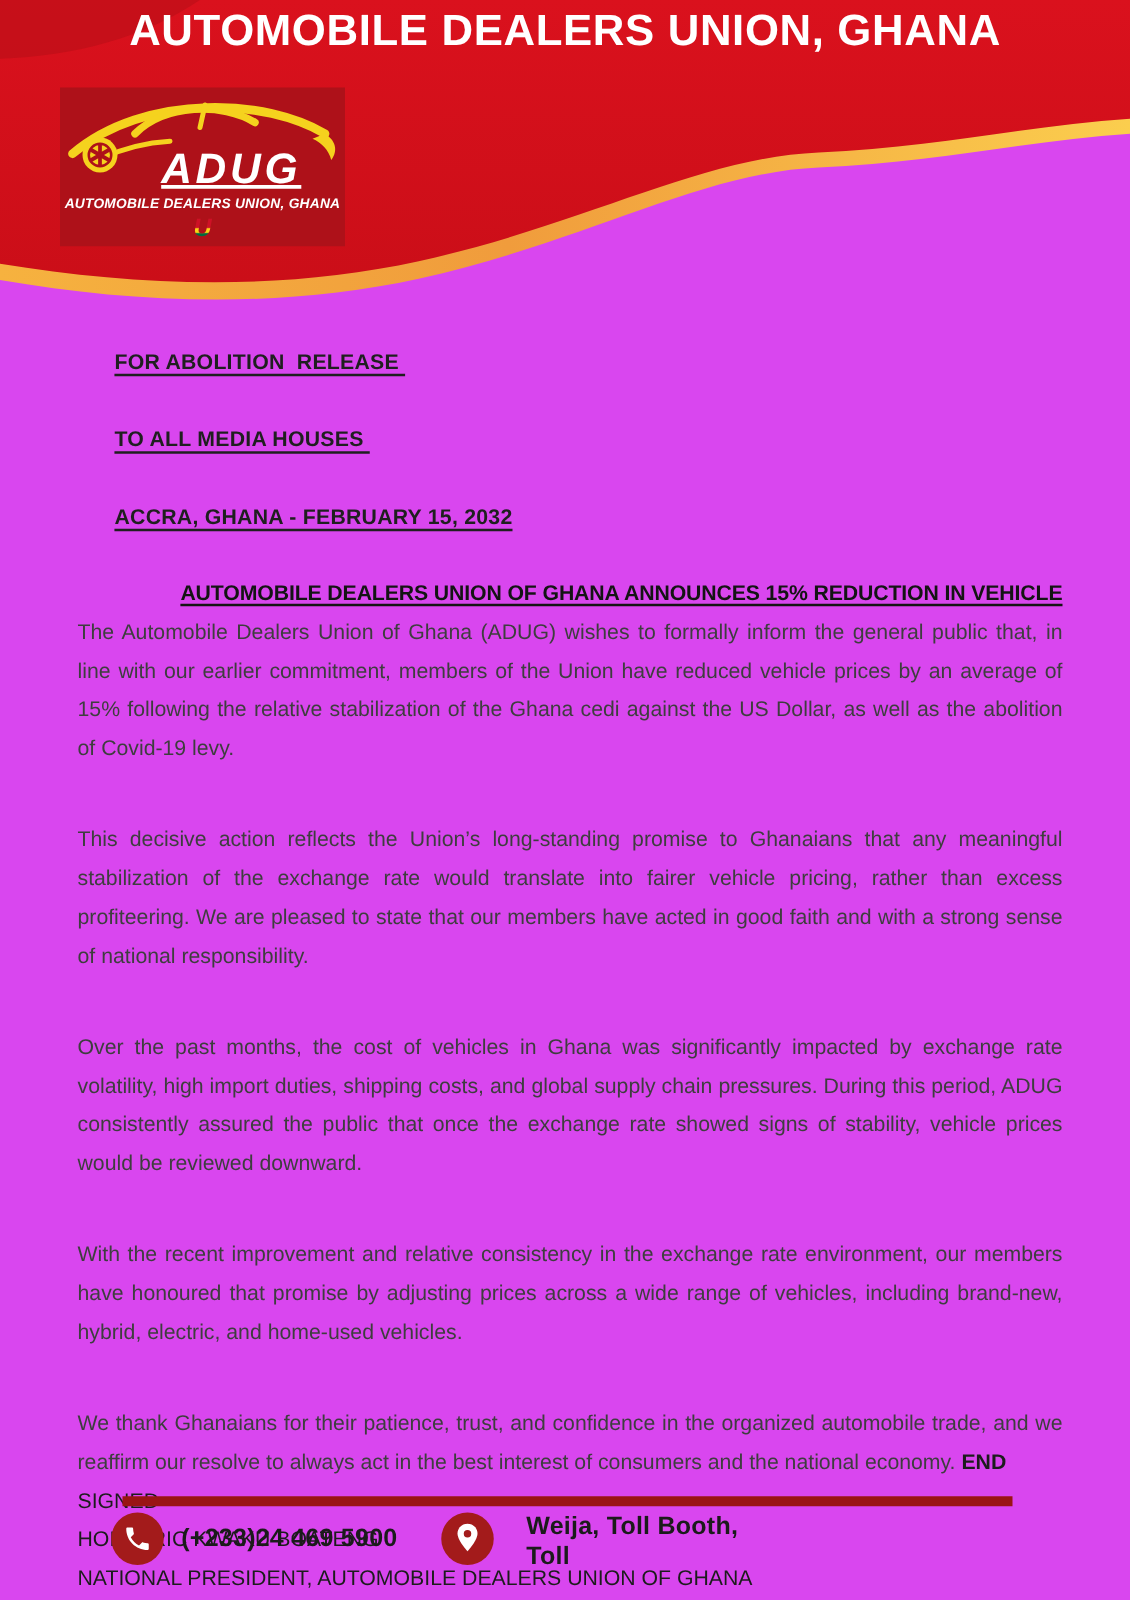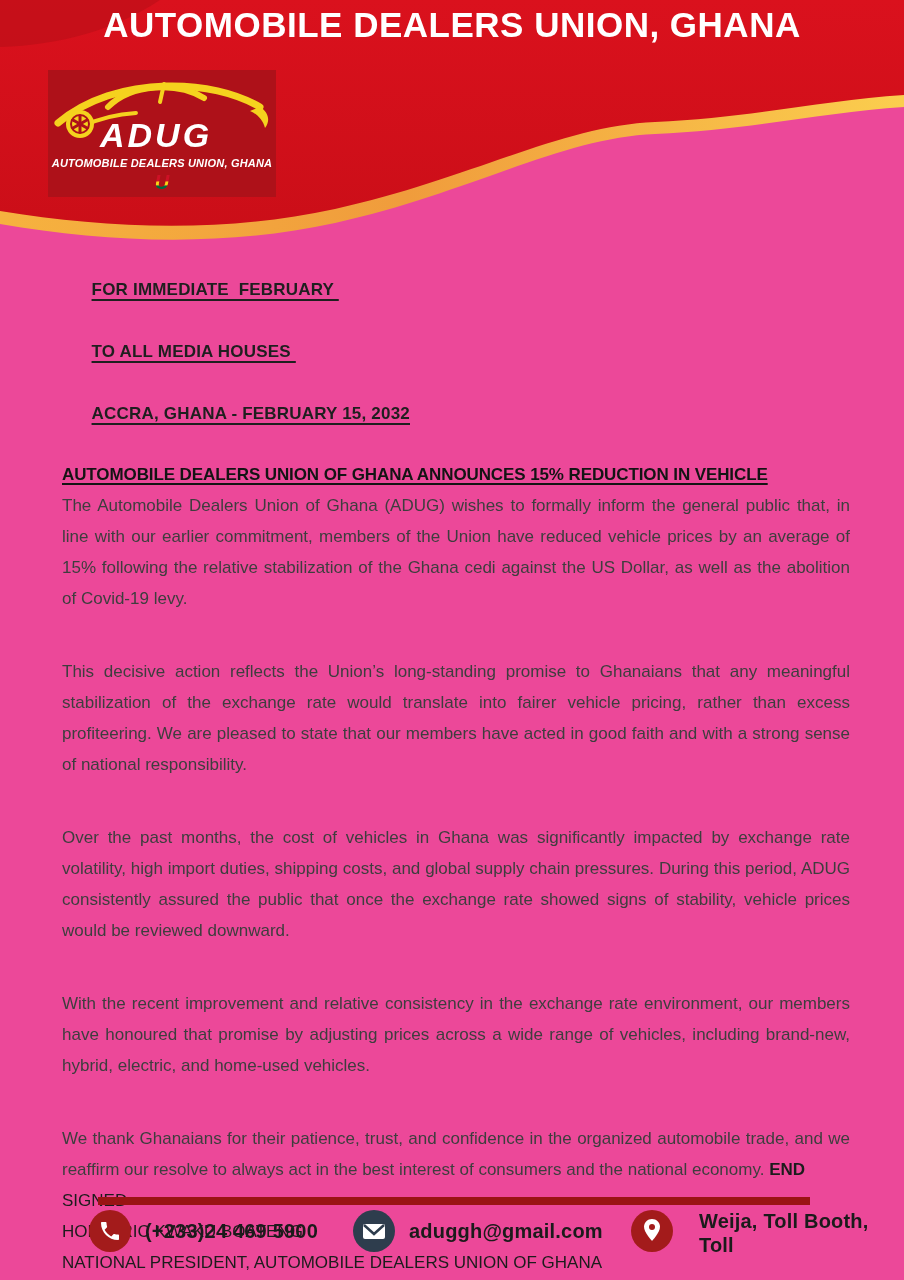--- a/index.html
+++ b/index.html
@@ -1,39 +1,39 @@
 <!DOCTYPE html>
 <html><head>
 <meta charset="utf-8">
 <style>
   html,body { margin:0; padding:0; background:#ffffff; }
   .page {
     position:relative; width:904px; height:1280px; overflow:hidden;
-    background:#ec4899; font-family:"Liberation Sans", sans-serif;
+    background:#d946ef; font-family:"Liberation Sans", sans-serif;
   }
 
   
   .banner-svg { position:absolute; top:0; left:0; display:block; }
   .banner-title {
     position:absolute; top:5px; left:0; width:100%;
     text-align:center; color:#ffffff; font-weight:bold;
     font-size:35px; letter-spacing:0.5px; white-space:nowrap;
   }
 
   
   .logo-box {
     position:absolute; left:48px; top:70px; width:228px; height:127px;
     background:#AE1119;
   }
   .logo-car { position:absolute; top:1px; left:4px; }
   .logo-wheel { position:absolute; top:38px; left:16px; }
   .logo-acronym {
-    position:absolute; top:46px; left:52px; width:170px; 
+    position:absolute; top:46px; left:52px; width:170px; text-align:center;
     color:#ffffff; font-style:italic; font-weight:bold;
-    font-size:34px; letter-spacing:3px;
+    font-size:34px; letter-spacing:3px;text-decoration:underline;
   }
   .logo-name {
     position:absolute; top:87px; left:0; width:100%; text-align:center;
     color:#ffffff; font-style:italic; font-weight:bold;
     font-size:11px; letter-spacing:0.2px; white-space:nowrap;
   }
   .logo-flag { position:absolute; top:100px; left:0; width:100%; text-align:center; }
 
   
   .content {
@@ -41,21 +41,21 @@
     font-size:17px; line-height:31px; color:#3e3e3e;
   }
   .release-line {
     font-weight:bold; color:#1f1f1f; letter-spacing:0.2px;
     white-space:pre-wrap;
   }
   .release-line span {
     text-decoration:underline; text-decoration-thickness:2px;
     text-underline-offset:4px;
   }
-  .headline { margin-top:30px; text-align:left; font-weight:bold; color:#141414; }
+  .headline { margin-top:30px; text-align:right; font-weight:bold; color:#141414; }
   .headline .hl {
     text-decoration:underline; text-decoration-thickness:1.8px;
     text-underline-offset:3px; white-space:pre-wrap; letter-spacing:-0.1px;
   }
   p.para { margin:42px 0 0 0; text-align:justify; }
   p.para.first { margin-top:0; }
   .end-marker { font-weight:bold; color:#1c1c1c; }
   .sig-line { font-weight:normal; color:#1c1c1c; }
 
   
@@ -134,21 +134,21 @@
           </linearGradient>
         </defs>
         <text x="12" y="19" text-anchor="middle" font-size="20" font-style="italic" font-weight="bold" font-family="Liberation Sans, sans-serif" fill="url(#ghflag)">U</text>
       </svg>
     </div>
   </div>
 
   <div class="content">
 
     <div class="release-line">
-      <span>FOR IMMEDIATE  FEBRUARY </span></div>
+      <span>FOR ABOLITION  RELEASE </span></div>
     <div class="release-line">
       <span>TO ALL MEDIA HOUSES </span></div>
     <div class="release-line">
       <span>ACCRA, GHANA - FEBRUARY 15, 2032</span></div>
 
     <div class="headline">
       <div><span class="hl">AUTOMOBILE DEALERS UNION OF GHANA ANNOUNCES 15% REDUCTION IN VEHICLE</span></div>
     </div>
 
     <p class="para first">The Automobile Dealers Union of Ghana (ADUG) wishes to formally inform the general public that, in line with our earlier commitment, members of the Union have reduced vehicle prices by an average of 15% following the relative stabilization of the Ghana cedi against the US Dollar, as well as the abolition of Covid-19 levy.</p>
@@ -170,28 +170,20 @@
     <div class="footer-item phone-item">
       <svg class="circle-icon" viewBox="0 0 44 44">
         <circle cx="22" cy="22" r="21" fill="#A31B1B"></circle>
         <g transform="translate(10,10) scale(1.0)">
           <path d="M6.62 10.79c1.44 2.83 3.76 5.14 6.59 6.59l2.2-2.2c.27-.27.67-.36 1.02-.24 1.12.37 2.33.57 3.57.57.55 0 1 .45 1 1V20c0 .55-.45 1-1 1-9.39 0-17-7.61-17-17 0-.55.45-1 1-1h3.5c.55 0 1 .45 1 1 0 1.25.2 2.45.57 3.57.11.35.03.74-.25 1.02l-2.2 2.2z" fill="#ffffff"></path>
         </g>
       </svg>
       <div class="footer-label">(+233)24 469 5900</div>
     </div>
 
-    <div class="footer-item email-item">
-      <svg class="circle-icon" viewBox="0 0 44 44">
-        <circle cx="22" cy="22" r="21" fill="#2E3D4D"></circle>
-        <rect x="11" y="15" width="22" height="15" rx="2" fill="#ffffff"></rect>
-        <path d="M12,16 L22,25 L32,16" fill="none" stroke="#2E3D4D" stroke-width="2.5"></path>
-      </svg>
-      <div class="footer-label">aduggh@gmail.com</div>
-    </div>
 
     <div class="footer-item address-item">
       <svg class="circle-icon" viewBox="0 0 44 44">
         <circle cx="22" cy="22" r="21" fill="#A31B1B"></circle>
         <path d="M22 10c-4.4 0-8 3.4-8 7.8 0 5.8 8 14.2 8 14.2s8-8.4 8-14.2C30 13.4 26.4 10 22 10z" fill="#ffffff"></path>
         <circle cx="22" cy="18" r="3" fill="#A31B1B"></circle>
       </svg>
       <div class="footer-label two-line">
         <div>Weija, Toll Booth,</div>
         <div>Toll</div>

